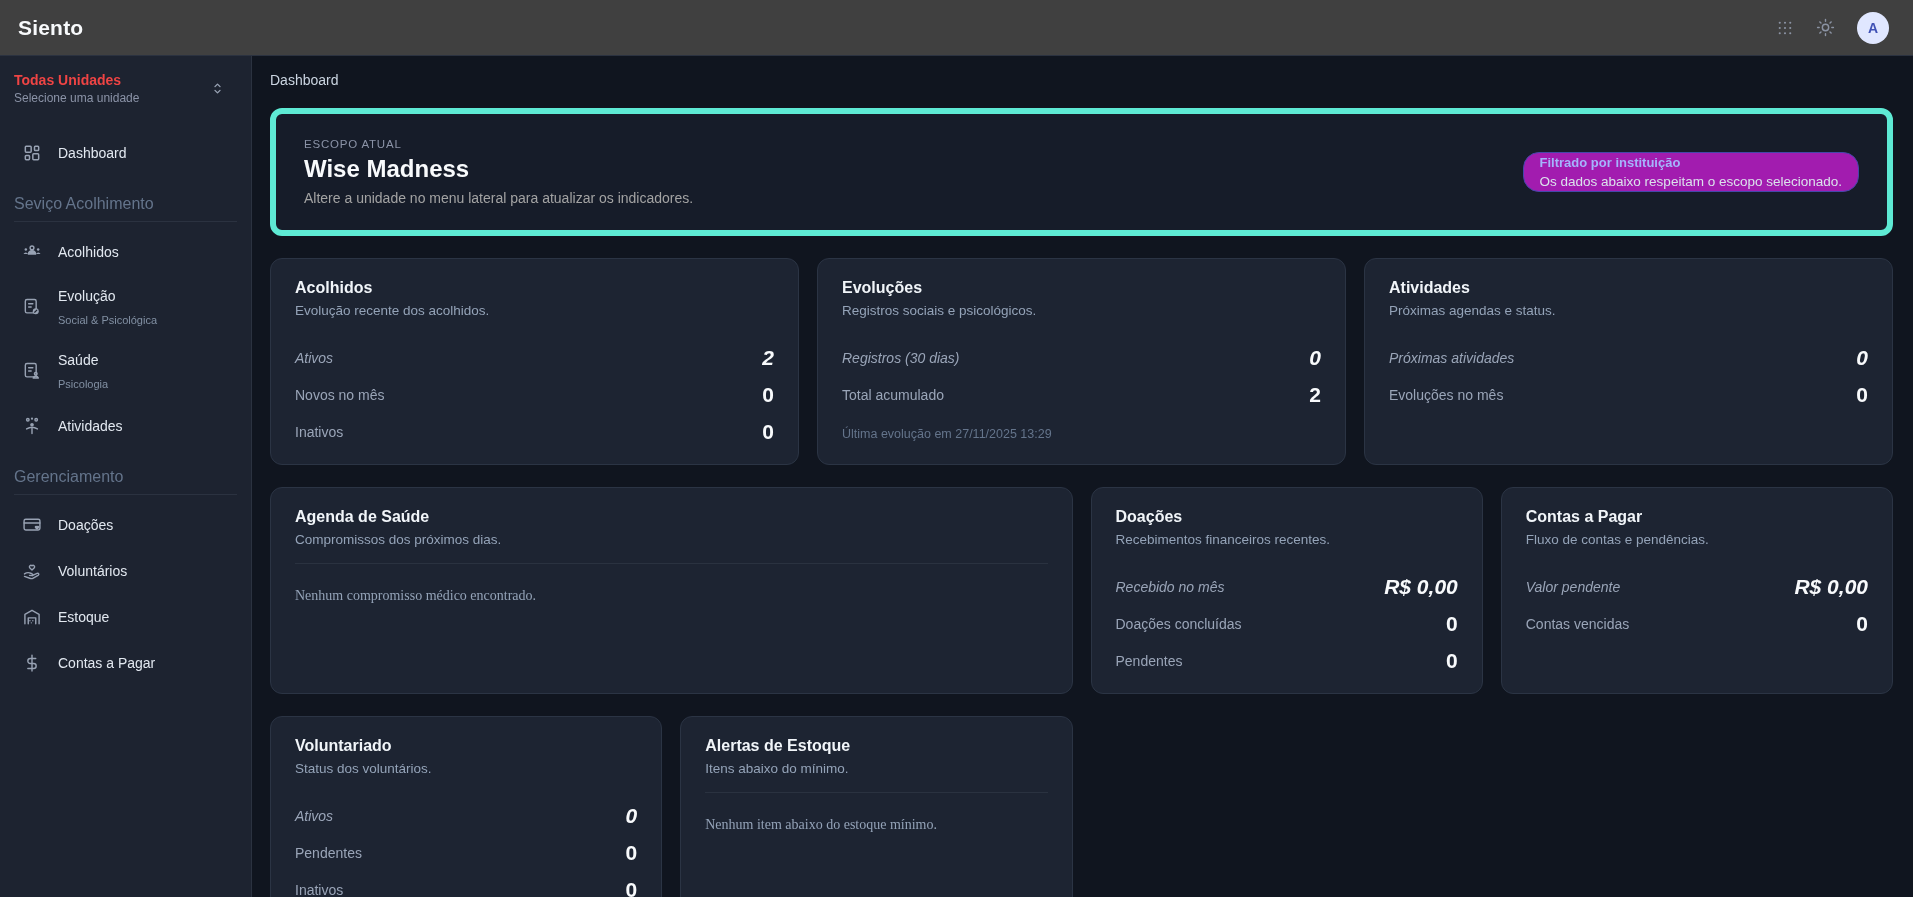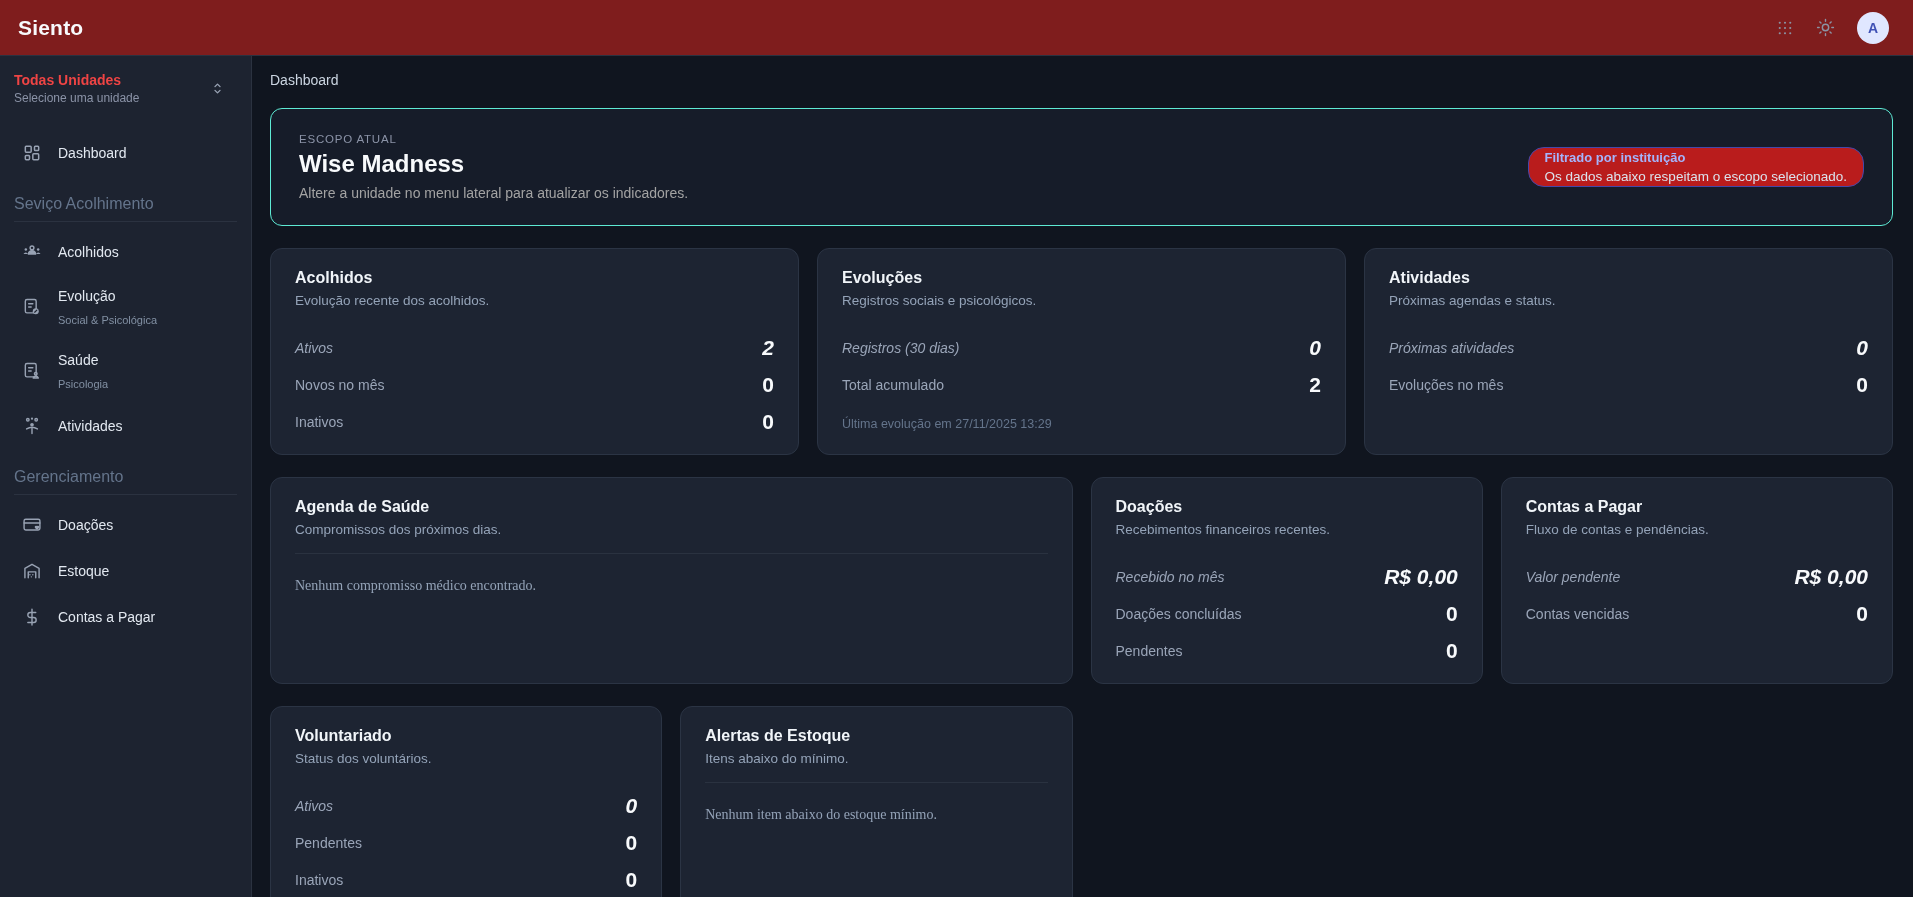--- a/index.html
+++ b/index.html
@@ -5,21 +5,21 @@
   * { box-sizing: border-box; margin: 0; padding: 0; }
   html,body { width:1913px; height:897px; overflow:hidden; }
   body {
     font-family: "Liberation Sans", "DejaVu Sans", sans-serif;
     background:#10151f;
     color:#e2e8f0;
     -webkit-font-smoothing:antialiased;
   }
   
   .topbar {
-    height:56px; background:#7f1d1d; border-bottom:1px solid #2b3240;
+    height:56px; background:#404040; border-bottom:1px solid #2b3240;
     display:flex; align-items:center; justify-content:space-between;
     padding:0 24px 0 18px;
   }
   .brand { font-size:21px; font-weight:700; color:#f8fafc; letter-spacing:.2px; }
   .topbar-right { display:flex; align-items:center; gap:22px; }
   .icon-btn { background:none; border:none; color:#8b93a3; cursor:pointer; display:flex; align-items:center; }
   .avatar {
     width:32px; height:32px; border-radius:50%; background:#e0e7ff;
     color:#3f51b5; font-weight:700; font-size:14px;
     display:flex; align-items:center; justify-content:center; cursor:pointer;
@@ -44,28 +44,28 @@
   .nav-item + .nav-item { margin-top:6px; }
   .nav-label { font-size:14px; font-weight:500; color:#e2e8f0; }
   .nav-sublabel { font-size:11px; color:#8290a3; margin-top:10px; }
   .nav-section { margin-top:22px; }
   .section-label { font-size:16px; color:#64748b; padding:0 2px 8px 2px; }
   .section-divider { border:none; border-top:1px solid #2b3240; margin:0 2px 10px 2px; }
   
   .main { flex:1; padding:16px 20px 20px 18px; overflow:auto; }
   .breadcrumb { font-size:14px; color:#cbd5e1; }
   .hero {
-    margin-top:20px; background:#161c29; border:1px solid #5eead4; border-radius:12px;
+    margin-top:20px; background:#161c29; border:6px solid #5eead4; border-radius:12px;
     padding:24px 28px; display:flex; align-items:center; justify-content:space-between;
   }
   .hero-eyebrow { font-size:11.5px; letter-spacing:.07em; color:#8b93a7; text-transform:uppercase; }
   .hero-title { font-size:24px; font-weight:700; color:#f8fafc; margin-top:5px; }
   .hero-sub { font-size:14px; color:#a3a3a3; margin-top:7px; }
   .scope-badge {
-    background:#b91c1c; border:1px solid #4547a9; border-radius:16px;
+    background:#a21caf; border:1px solid #4547a9; border-radius:16px;
     padding:2px 16px; max-width:360px;
   }
   .scope-badge-title { font-size:13px; font-weight:700; color:#a5b4fc; }
   .scope-badge-body { font-size:13.5px; color:#dbe2ec; margin-top:4px; }
   
   .grid { display:grid; gap:18px; margin-top:22px; }
   .grid.cols3 { grid-template-columns:repeat(3,1fr); }
   .grid.cols4 { grid-template-columns:repeat(4,1fr); }
   .span2 { grid-column:span 2; }
   .card {
@@ -213,20 +213,30 @@
           <span>
             <svg width="20" height="20" viewBox="0 0 24 24" fill="none" stroke="currentColor" stroke-width="1.7" stroke-linecap="round" stroke-linejoin="round">
               <rect x="2.5" y="5" width="19" height="13" rx="2"></rect>
               <path d="M2.5 9.5h19"></path>
               <path d="M15.8 13.3a1.7 1.7 0 0 1 2.2 0 1.7 1.7 0 0 1 2.2 0c.9.8.6 2-.3 2.8l-1.9 1.6-1.9-1.6c-.9-.8-1.2-2-.3-2.8z" fill="currentColor" stroke="none"></path>
             </svg>
           </span>
           <span class="nav-label">Doações</span>
         </div>
 
+        <div class="nav-item">
+          <span>
+            <svg width="20" height="20" viewBox="0 0 24 24" fill="none" stroke="currentColor" stroke-width="1.7" stroke-linecap="round" stroke-linejoin="round">
+              <path d="M9.5 5.6a1.9 1.9 0 0 1 2.5 0 1.9 1.9 0 0 1 2.5 0c1 .9.7 2.3-.3 3.2L12 10.8 9.8 8.8c-1-.9-1.3-2.3-.3-3.2z"></path>
+              <path d="M3 15.5c2.5-1.8 5-2 7.5-.8l2 1c1 .5.6 2-.5 1.9l-3-.3"></path>
+              <path d="M12.8 17.2l5.2-2.4c1.9-.8 3 1.3 1.3 2.4l-5.8 3.3c-1.3.7-2.8.8-4.2.2L3 18.5"></path>
+            </svg>
+          </span>
+          <span class="nav-label">Voluntários</span>
+        </div>
 
         <div class="nav-item">
           <span>
             <svg width="20" height="20" viewBox="0 0 24 24" fill="none" stroke="currentColor" stroke-width="1.7" stroke-linecap="round" stroke-linejoin="round">
               <path d="M3.5 20V8.8L12 4l8.5 4.8V20"></path>
               <path d="M7.5 20v-7h9v7"></path>
               <path d="M9.5 16.5h.01M13 16.5h.01M11.2 19h.01"></path>
             </svg>
           </span>
           <span class="nav-label">Estoque</span>

